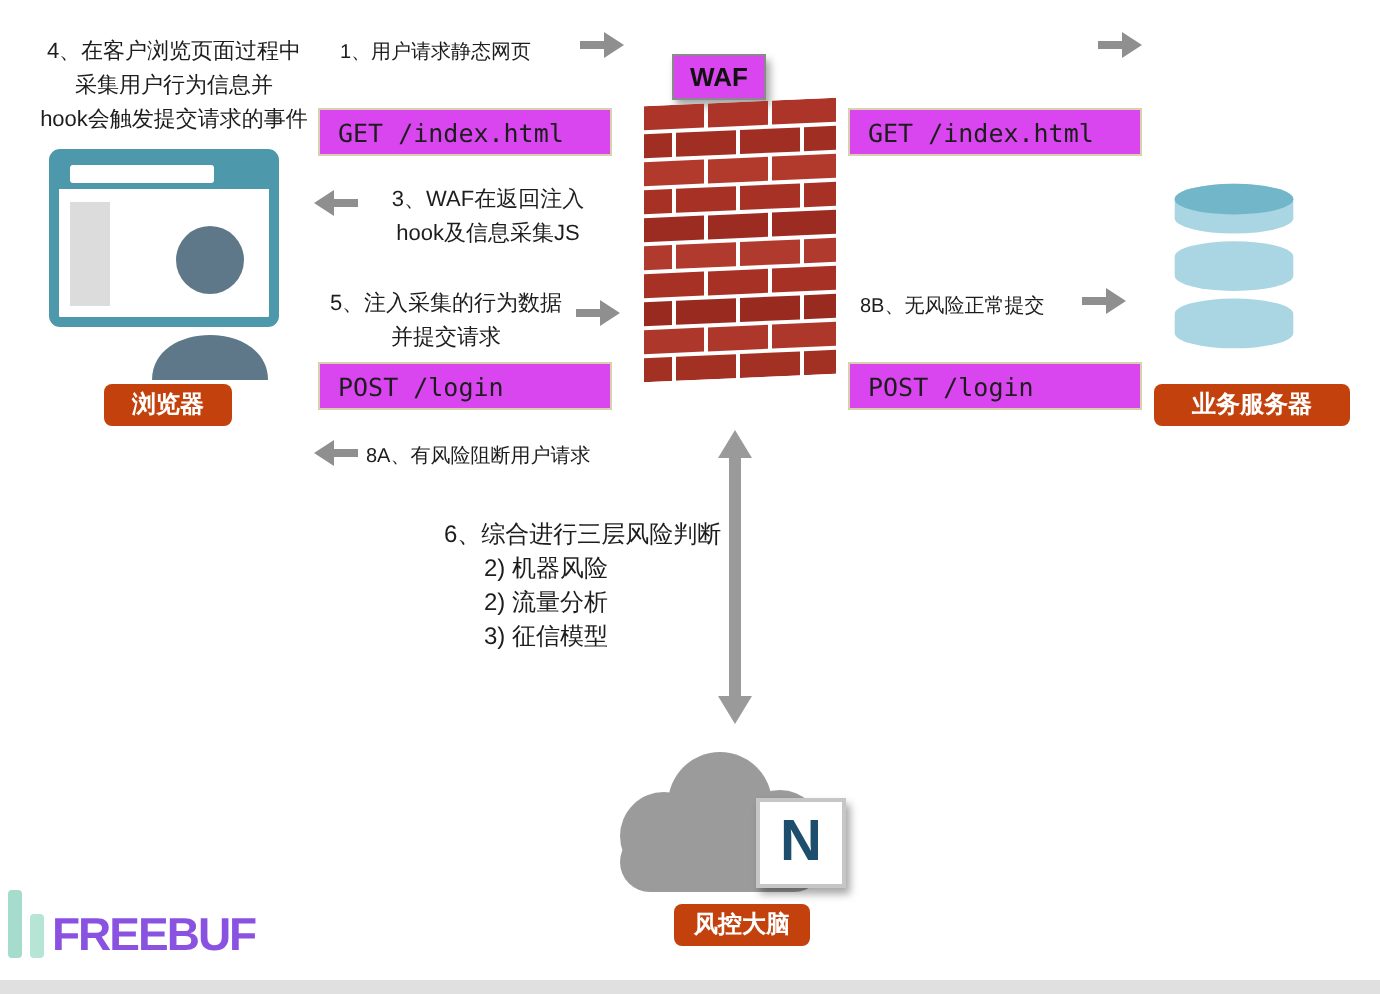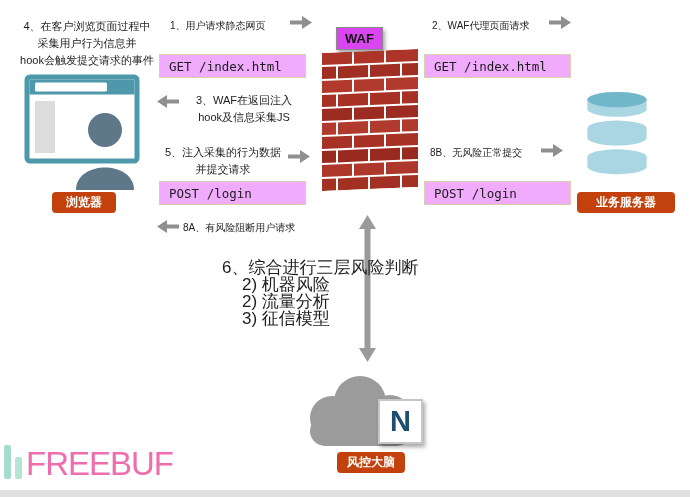--- a/index.html
+++ b/index.html
@@ -3,52 +3,52 @@
 <meta charset="utf-8">
 <style>
   * { margin:0; padding:0; box-sizing:border-box; }
   body { background:#fff; font-family:"Liberation Sans","DejaVu Sans",sans-serif; }
   .canvas { position:relative; width:690px; height:497px; background:#ffffff; overflow:hidden; }
 
   .note { position:absolute; font-size:11px; color:#1d1d1d; text-align:center;
           line-height:1.55; white-space:pre-line; }
   .step-label { position:absolute; font-size:10px; color:#1d1d1d; white-space:nowrap; }
 
-  .code-box { position:absolute; height:24px; background:#f0abfc; border:1px solid #d9d1ad;
+  .code-box { position:absolute; height:24px; background:#d946ef; border:1px solid #d9d1ad;
               font-family:"DejaVu Sans Mono","Liberation Mono",monospace; font-size:12.5px;
               color:#1d1d1d; display:flex; align-items:center; padding-left:9px; }
 
   .tag { position:absolute; height:21px; background:#c2410c; color:#fff; font-size:12px;
          font-weight:600; border-radius:4px; display:flex; align-items:center;
          justify-content:center; }
 
   .waf-tag { position:absolute; background:#d946ef; border:1px solid #8a8a8a;
              box-shadow:2px 3px 4px rgba(0,0,0,0.35); font-size:13px; font-weight:600;
              color:#111; display:flex; align-items:center; justify-content:center; }
 
   .arrow { position:absolute; }
   .icon { position:absolute; }
 
   .wall-wrap { position:absolute; transform:skewY(-2.5deg); }
 
-  .step6 { position:absolute; font-size:17px; line-height:17px; color:#1d1d1d; }
+  .step6 { position:absolute; font-size:12px; line-height:17px; color:#1d1d1d; }
   .step6 .items { padding-left:20px; }
 
   .n-box { position:absolute; width:45px; height:45px; background:#ffffff;
            border:2px solid #c6c6c6; box-shadow:2px 3px 4px rgba(0,0,0,0.35);
            display:flex; align-items:center; justify-content:center;
            font-size:29px; font-weight:bold; color:#1D4E6E; }
 
   .bottom-strip { position:absolute; left:0; bottom:0; width:690px; height:7px; background:#E0E0E0; }
 
   .watermark { position:absolute; left:4px; top:445px; display:flex; align-items:flex-end;
                gap:4px; z-index:5; }
   .wm-bar1 { width:7px; height:34px; background:#8ED3BE; border-radius:2px; opacity:0.8; }
   .wm-bar2 { width:7px; height:22px; background:#A5DECB; border-radius:2px; opacity:0.8; }
-  .wm-text { font-size:33px; font-weight:400; color:#ec4899; opacity:0.8;
+  .wm-text { font-size:23px; font-weight:700; color:#6d28d9; opacity:0.8;
              letter-spacing:-1px; line-height:0.95; }
 </style>
 </head>
 <body>
 
 <div class="canvas">
 
   <div class="note" style="left:8px; top:18px; width:158px;">4、在客户浏览页面过程中
 采集用户行为信息并
 hook会触发提交请求的事件</div>
@@ -165,21 +165,20 @@
 
   <div class="step6" style="left:222px; top:259px;">
     <div>6、综合进行三层风险判断</div>
     <div class="items">
       <div>2) 机器风险</div>
       <div>2) 流量分析</div>
       <div>3) 征信模型</div>
     </div>
   </div>
 
-  <div class="step-label" style="left:432px; top:19px;">2、WAF代理页面请求</div>
   <svg class="arrow" style="left:549px; top:16px;" width="22" height="13">
     <rect x="0" y="4.5" width="12" height="4" fill="#8F8F8F"></rect>
     <polygon points="12,0 22,6.5 12,13" fill="#8F8F8F"></polygon>
   </svg>
 
   <div class="code-box" style="left:424px; top:54px; width:147px;">GET /index.html</div>
 
   <div class="icon" style="left:585px; top:90px;">
     <svg width="64" height="88" viewBox="0 0 66 92">
       <path d="M2 10 a31 8 0 0 1 62 0 v10 a31 8 0 0 1 -62 0 z" fill="#A9D6E2"></path>

